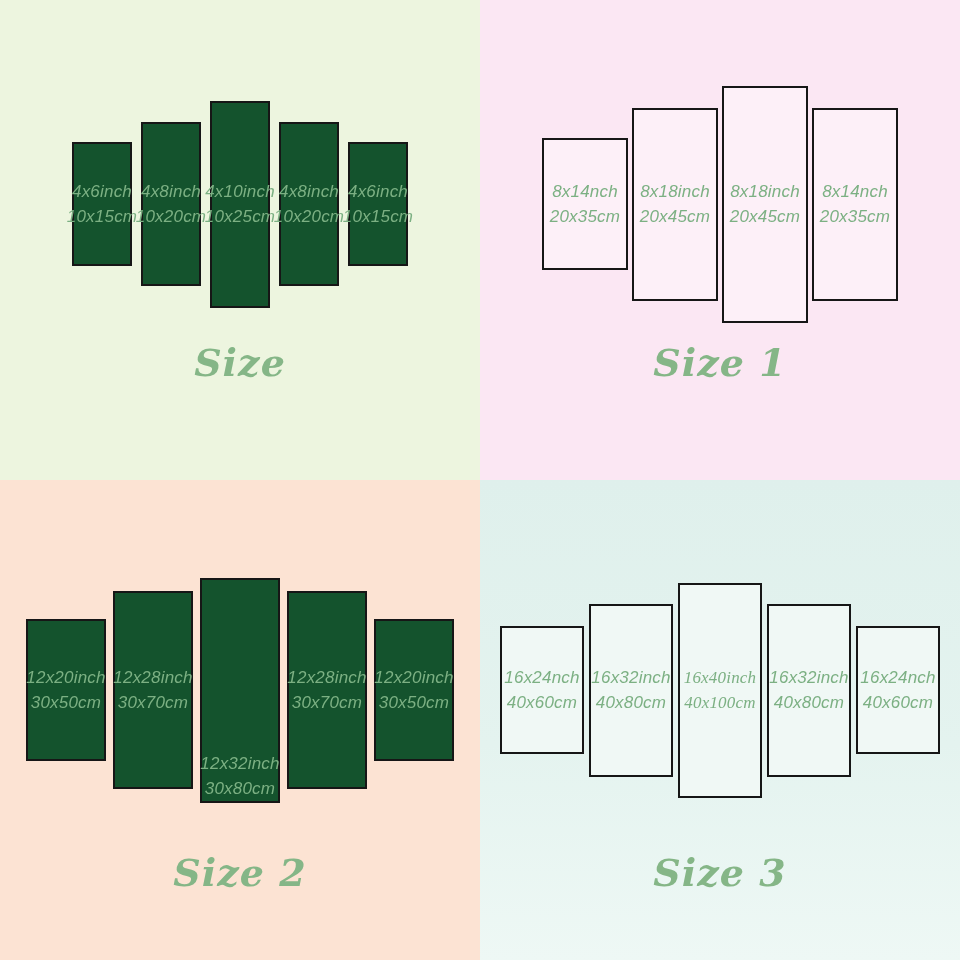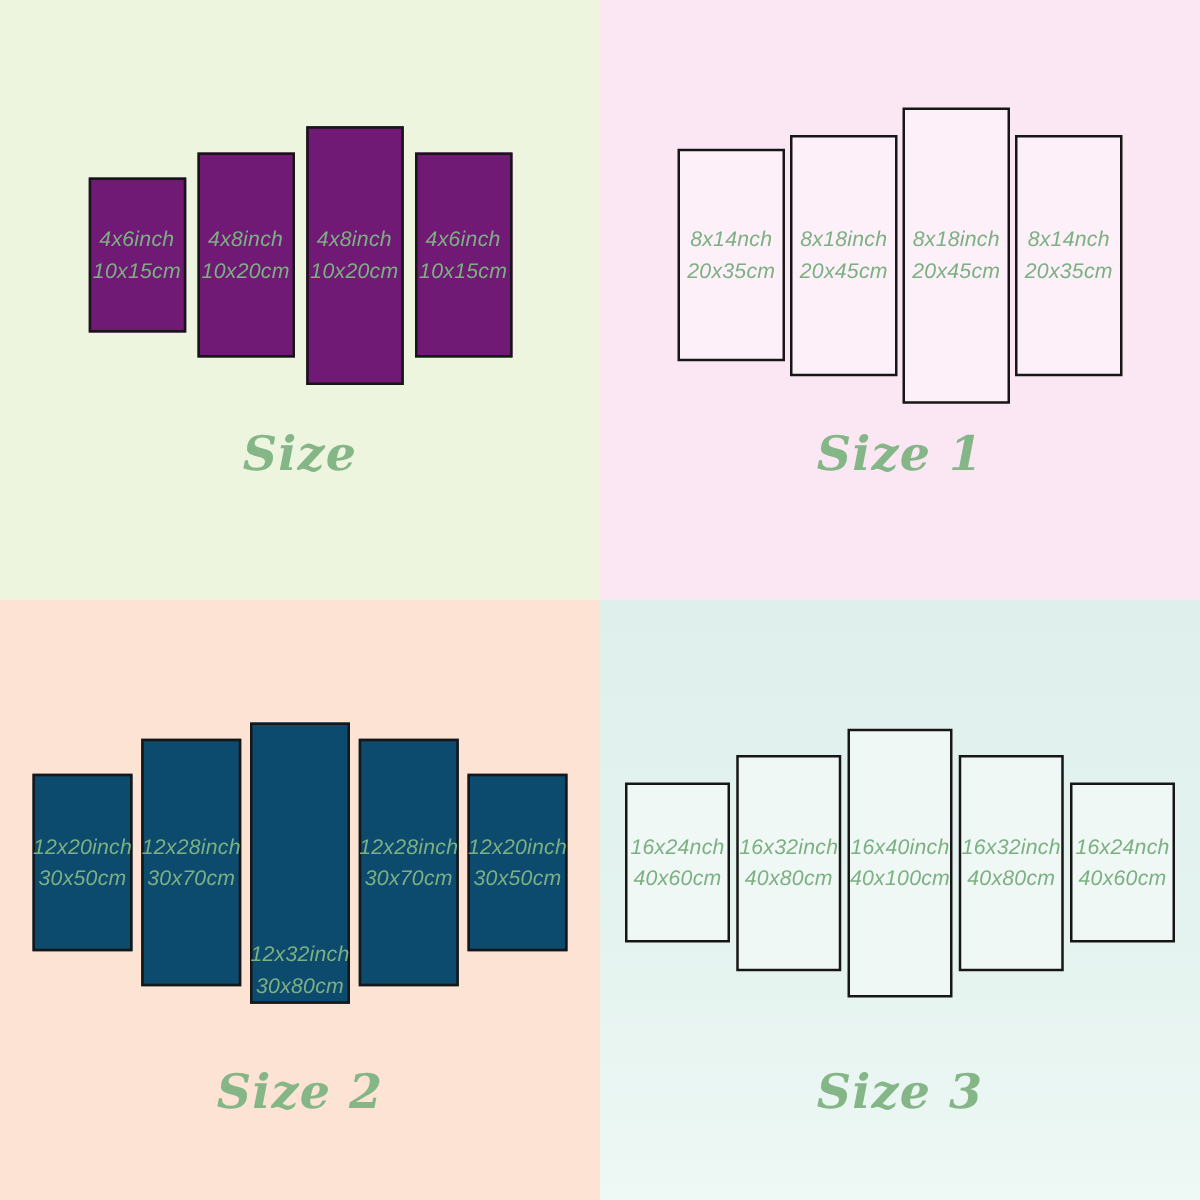--- a/index.html
+++ b/index.html
@@ -36,40 +36,40 @@
 
   .panel {
     box-sizing: border-box;
     border: 2px solid #161616;
     display: flex;
     align-items: center;
     justify-content: center;
     text-align: center;
     flex: 0 0 auto;
   }
-  .q0 .panel { background: #701a75; width: 78px; margin: 0 4.5px; justify-content: center; }
+  .q0 .panel { background: #14532d; width: 60px; margin: 0 4.5px; justify-content: center; }
   .q1 .panel { background: #fdf0f8; width: 86px; margin: 0 2px; }
-  .q2 .panel { background: #0c4a6e; width: 80px; margin: 0 3.5px; }
+  .q2 .panel { background: #14532d; width: 80px; margin: 0 3.5px; }
   .q3 .panel { background: #f0f8f5; width: 84px; margin: 0 2.5px; text-align: center; }
 
   .q0 .panel:nth-child(1), .q0 .panel:nth-child(5) { height: 124px; }
   .q0 .panel:nth-child(2), .q0 .panel:nth-child(4) { height: 164px; }
   .q0 .panel:nth-child(3)                          { height: 207px; }
 
-  .q1 .panel:nth-child(1), .q1 .panel:nth-child(5) { height: 170px; }
+  .q1 .panel:nth-child(1), .q1 .panel:nth-child(5) { height: 132px; }
   .q1 .panel:nth-child(2), .q1 .panel:nth-child(4) { height: 193px; }
   .q1 .panel:nth-child(3)                          { height: 237px; }
 
   .q2 .panel:nth-child(1), .q2 .panel:nth-child(5) { height: 142px; }
   .q2 .panel:nth-child(2), .q2 .panel:nth-child(4) { height: 198px; }
   .q2 .panel:nth-child(3)                          { height: 225px; align-items: flex-end; }
 
   .q3 .panel:nth-child(1), .q3 .panel:nth-child(5) { height: 128px; }
   .q3 .panel:nth-child(2), .q3 .panel:nth-child(4) { height: 173px; }
-  .q3 .panel:nth-child(3)                          { height: 215px; }
+  .q3 .panel:nth-child(3)                          { height: 215px; font-family: Liberation Serif, serif; }
 
   .panel-label {
     font-style: italic;
     font-size: 17px;
     line-height: 25px;
     color: #7cb083;
     letter-spacing: 0.2px;
     white-space: nowrap;
   }
   .panel-label span { display: block; }
@@ -104,20 +104,26 @@
         </div>
       </div>
       <div class="panel">
         <div class="panel-label">
           <span>4x8inch</span>
           <span>10x20cm</span>
         </div>
       </div>
       <div class="panel">
         <div class="panel-label">
+          <span>4x10inch</span>
+          <span>10x25cm</span>
+        </div>
+      </div>
+      <div class="panel">
+        <div class="panel-label">
           <span>4x8inch</span>
           <span>10x20cm</span>
         </div>
       </div>
       <div class="panel">
         <div class="panel-label">
           <span>4x6inch</span>
           <span>10x15cm</span>
         </div>
       </div>

